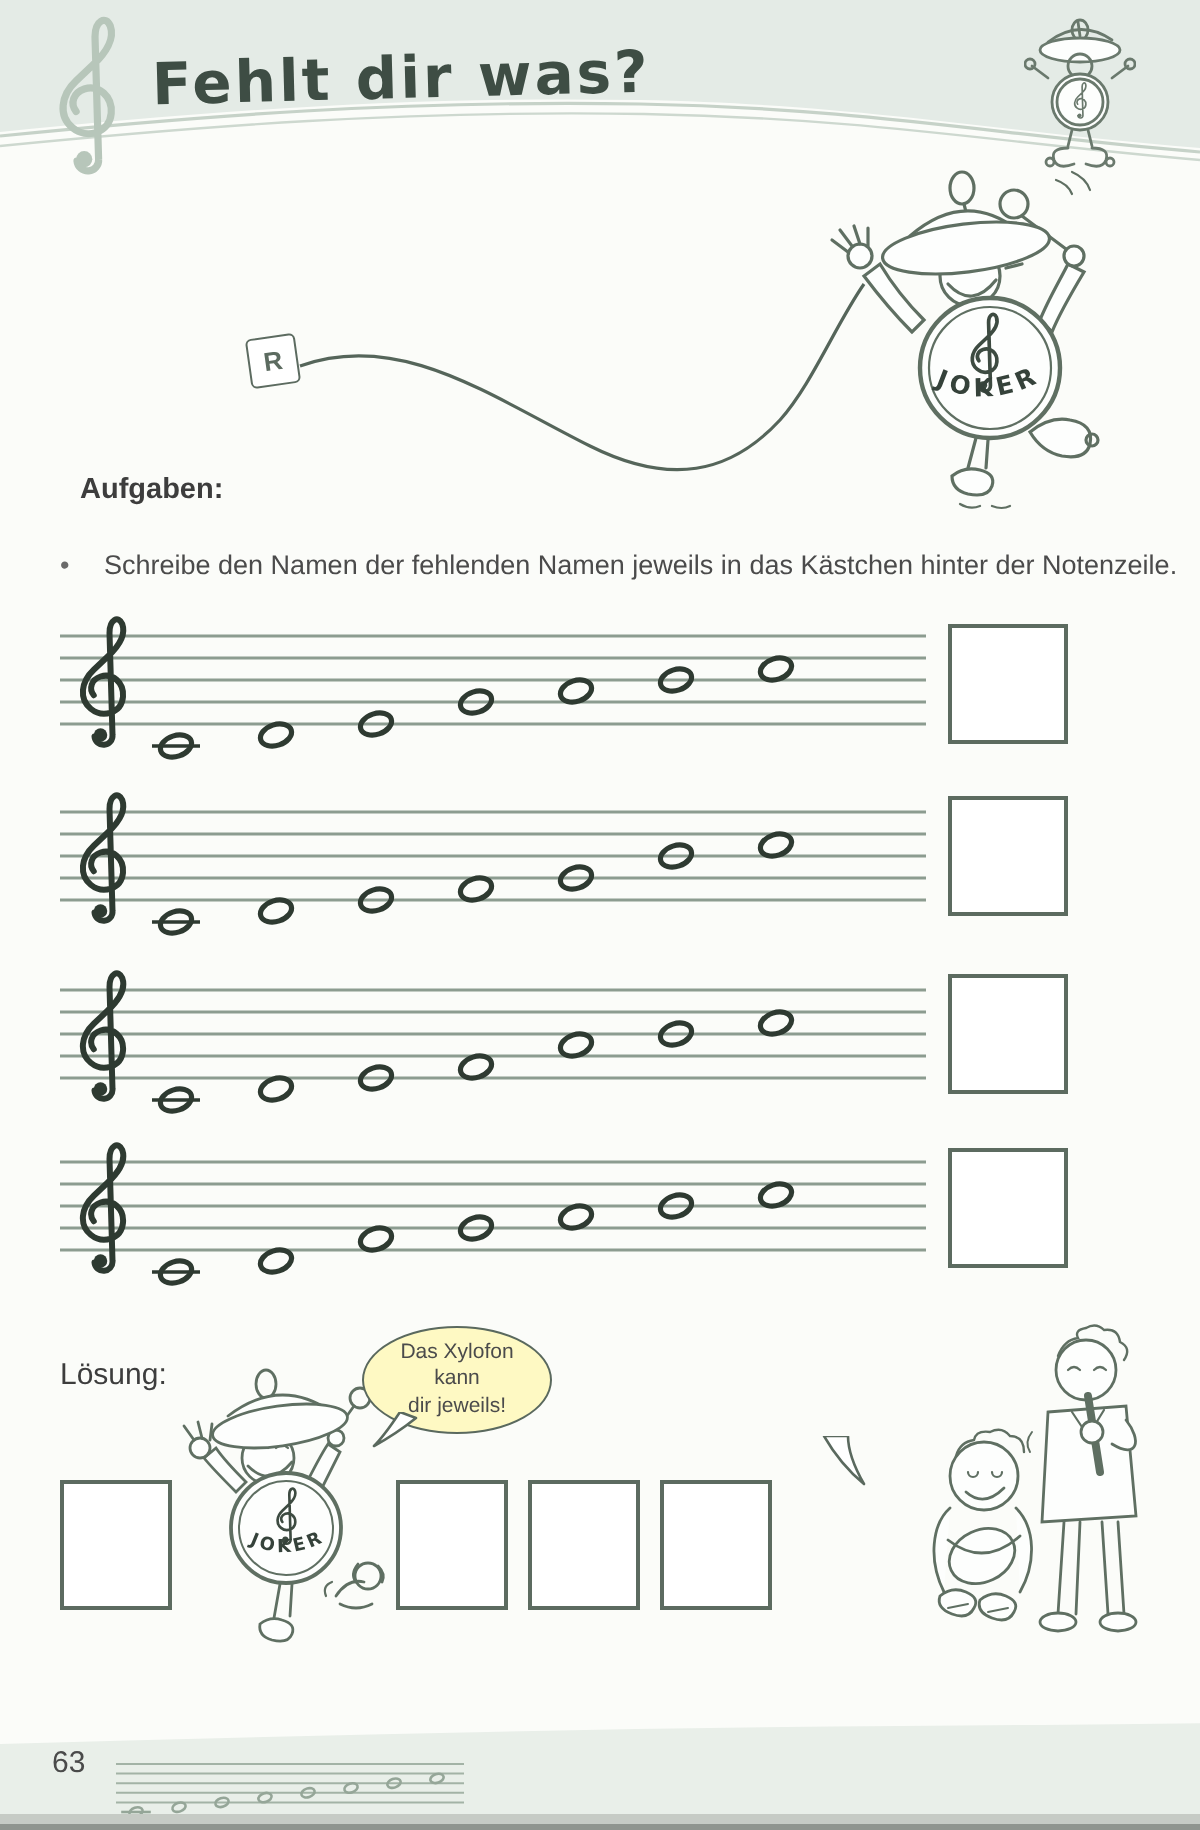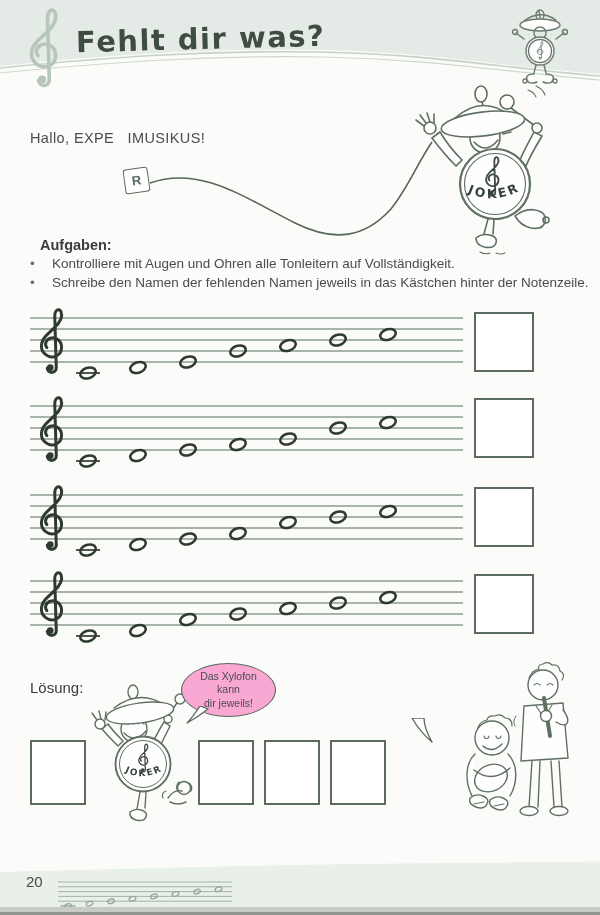--- a/index.html
+++ b/index.html
@@ -41,21 +41,21 @@
   }
   .solution-box {
     top:740px; width:52px; height:61px; background:#fff;
     border:2px solid #5c6b60;
   }
 
   
   .solution-head { left:30px; top:679px; font-size:15px; font-weight:normal; color:#3d3d3d; }
 
   .bubble {
-    background:#f9a8d4; border:1.6px solid #5a695e; border-radius:50%;
+    background:#fef9c3; border:1.6px solid #5a695e; border-radius:50%;
     display:flex; flex-direction:column; align-items:center; justify-content:center;
     text-align:center; color:#4b4b4b; z-index:5;
   }
   .bubble-left  { left:181px; top:663px; width:93px; height:52px; font-size:10.5px; line-height:1.25; }
   .bubble-right { left:349px; top:680px; width:108px; height:45px; font-size:11px;  line-height:1.3; }
   .tail { position:absolute; z-index:6; pointer-events:none; }
 
   
   .ftr-band { left:0; top:860px; width:600px; height:55px; pointer-events:none; }
   .page-num { left:26px; top:873px; font-size:15px; color:#4a4a4a; }
@@ -106,21 +106,20 @@
       <line x1="24" y1="57" x2="22" y2="65"></line>
       <line x1="32" y1="57" x2="34" y2="65"></line>
       <path d="M22,66 q-9,0 -7,6 q2,5 10,2"></path>
         <circle cx="13" cy="73" r="2"></circle>
       <path d="M34,66 q9,0 7,6 q-2,5 -10,2"></path>
         <circle cx="43" cy="73" r="2"></circle>
     </g>
     <use href="#clef" x="22.5" y="32" width="11" height="21" style="color:#6a796d"></use>
   </svg>
 
-  <div class="abs greeting">Hallo, EXPE   IMUSIKUS!</div>
   <div class="abs r-box">
     <span>R</span>
   </div>
   <svg class="abs drawing" style="left:0; top:120px" width="600" height="140" viewBox="0 0 600 140">
     <path d="M150,63 C200,45 245,78 295,103 C335,123 365,117 390,90 C406,72 418,42 432,22" fill="none" stroke="#55655a" stroke-width="1.6"></path>
   </svg>
 
   <svg class="abs drawing" style="left:400px; top:82px" width="160" height="178" viewBox="0 0 160 178">
     <g fill="none" stroke="#5f6f62" stroke-width="1.6" stroke-linecap="round">
 
@@ -164,23 +163,20 @@
     <use href="#clef" x="81" y="72" width="22" height="46" style="color:#3d4b41"></use>
     <defs>
         <path id="jarc1" d="M62,108 Q95,126 128,104"></path>
       </defs>
     <text font-size="12.5" font-weight="bold" fill="#35423a" letter-spacing="2.5" font-family="DejaVu Sans, sans-serif">
       <textPath href="#jarc1" startOffset="6">JOKER</textPath>
     </text>
   </svg>
 
   <div class="abs tasks-head">Aufgaben:</div>
-  <div class="abs task-item" style="top:256px">
-    <span class="dot">•</span><span>Kontrolliere mit Augen und Ohren alle Tonleitern auf Vollständigkeit.</span>
-  </div>
   <div class="abs task-item" style="top:275px">
     <span class="dot">•</span><span>Schreibe den Namen der fehlenden Namen jeweils in das Kästchen hinter der Notenzeile.</span>
   </div>
 
   <div id="staves">
       <svg width="445" height="84" viewBox="0 0 445 84" class="abs drawing" style="left:24px; top:304px">
         <line x1="6" x2="439" y1="14" y2="14" stroke="#8c9c90" stroke-width="1.4"></line>
         <line x1="6" x2="439" y1="25" y2="25" stroke="#8c9c90" stroke-width="1.4"></line>
         <line x1="6" x2="439" y1="36" y2="36" stroke="#8c9c90" stroke-width="1.4"></line>
         <line x1="6" x2="439" y1="47" y2="47" stroke="#8c9c90" stroke-width="1.4"></line>
@@ -344,21 +340,21 @@
     <path d="M14,0 Q6,12 1,17 Q12,11 22,3 Z" fill="#fff" stroke="#5a695e" stroke-width="1.3" stroke-linejoin="round"></path>
   </svg>
 
   <svg class="tail" style="left:408px; top:718px" width="28" height="26" viewBox="0 0 28 26">
     <path d="M4,0 Q12,14 24,24 Q16,10 16,0 Z" fill="#fff" stroke="#5a695e" stroke-width="1.3" stroke-linejoin="round"></path>
   </svg>
 
   <svg class="abs ftr-band drawing" viewBox="0 0 600 55">
     <path d="M0,12 C150,8 300,4 450,3 C510,2.6 560,2 600,1.6 L600,55 L0,55 Z" fill="#e9efe9"></path>
   </svg>
-  <div class="abs page-num">20</div>
+  <div class="abs page-num">63</div>
   <svg id="mini-staff" class="abs drawing" style="left:56px; top:878px" width="182" height="32" viewBox="0 0 182 32">
       <line x1="2" x2="176" y1="4" y2="4" stroke="#a3b3a6" stroke-width="1"></line>
       <line x1="2" x2="176" y1="8.8" y2="8.8" stroke="#a3b3a6" stroke-width="1"></line>
       <line x1="2" x2="176" y1="13.6" y2="13.6" stroke="#a3b3a6" stroke-width="1"></line>
       <line x1="2" x2="176" y1="18.4" y2="18.4" stroke="#a3b3a6" stroke-width="1"></line>
       <line x1="2" x2="176" y1="23.2" y2="23.2" stroke="#a3b3a6" stroke-width="1"></line>
       <line x1="4.6" x2="19.4" y1="28" y2="28" stroke="#95a698" stroke-width="1.3"></line>
       <ellipse cx="12" cy="28" rx="3.4" ry="2.2" fill="none" stroke="#95a698" stroke-width="1.3" transform="rotate(-18 12 28)"></ellipse>
       <ellipse cx="33.5" cy="25.599999999999998" rx="3.4" ry="2.2" fill="none" stroke="#95a698" stroke-width="1.3" transform="rotate(-18 33.5 25.599999999999998)"></ellipse>
       <ellipse cx="55" cy="23.2" rx="3.4" ry="2.2" fill="none" stroke="#95a698" stroke-width="1.3" transform="rotate(-18 55 23.2)"></ellipse>

